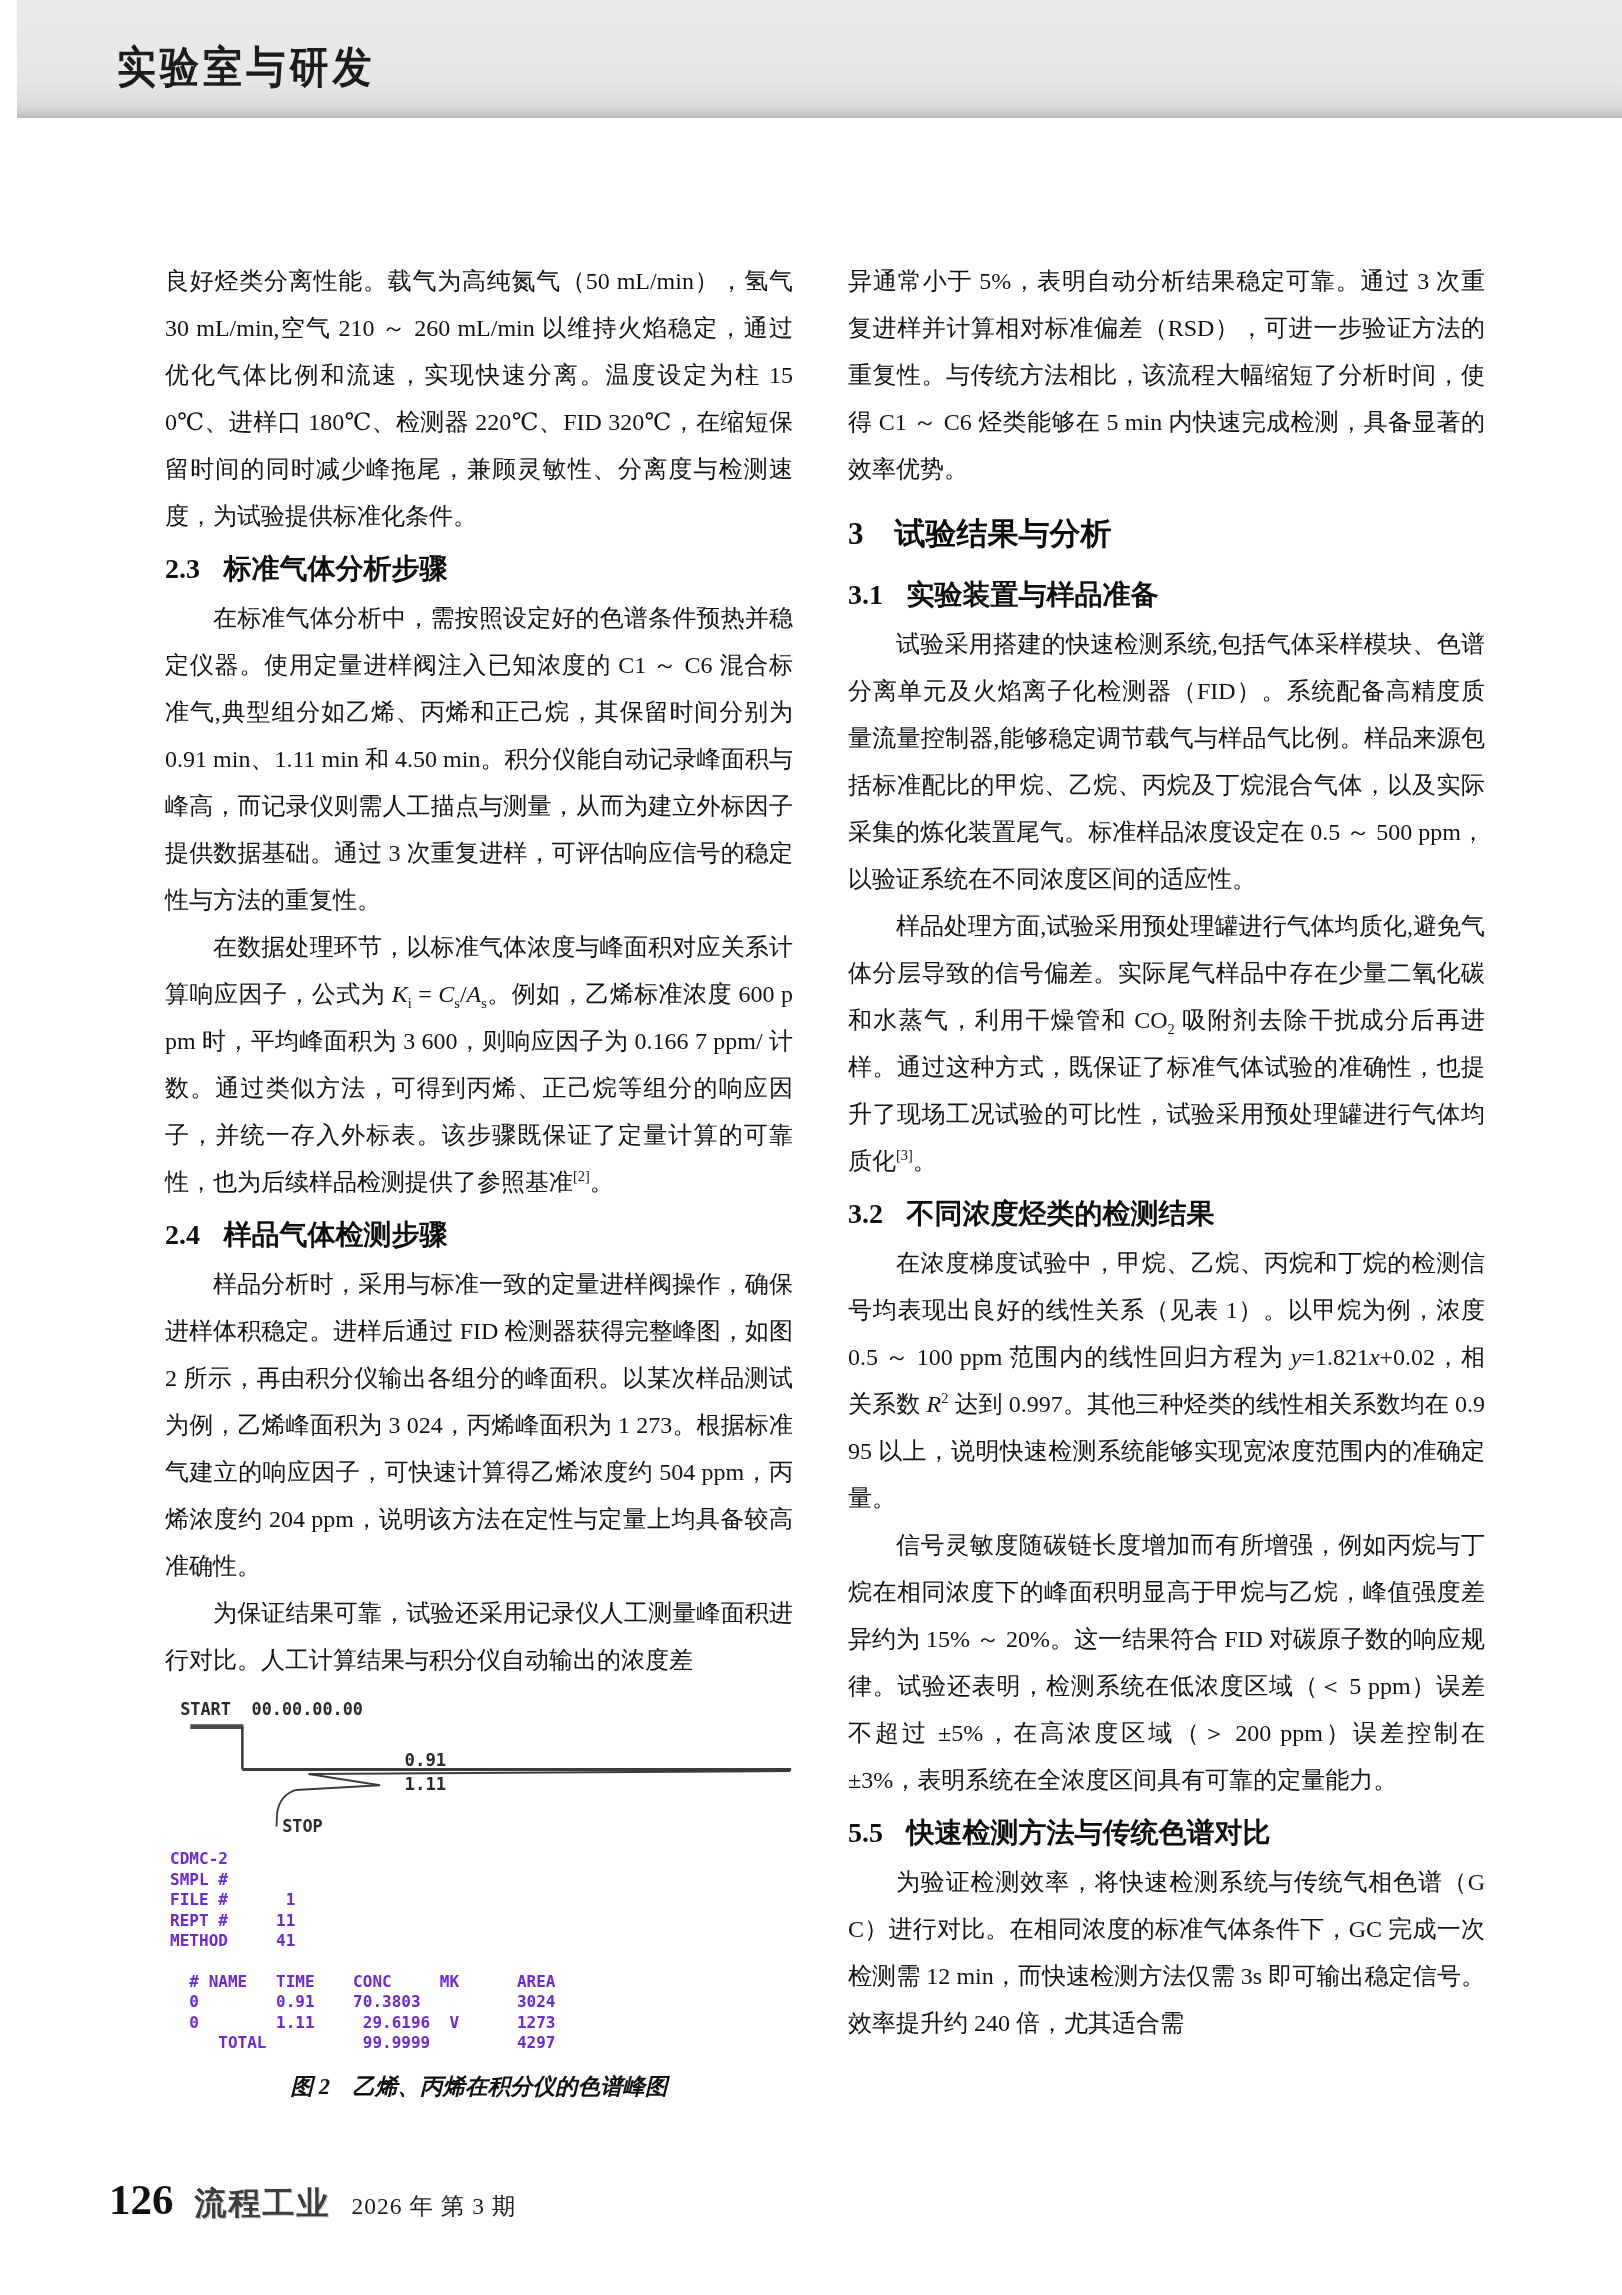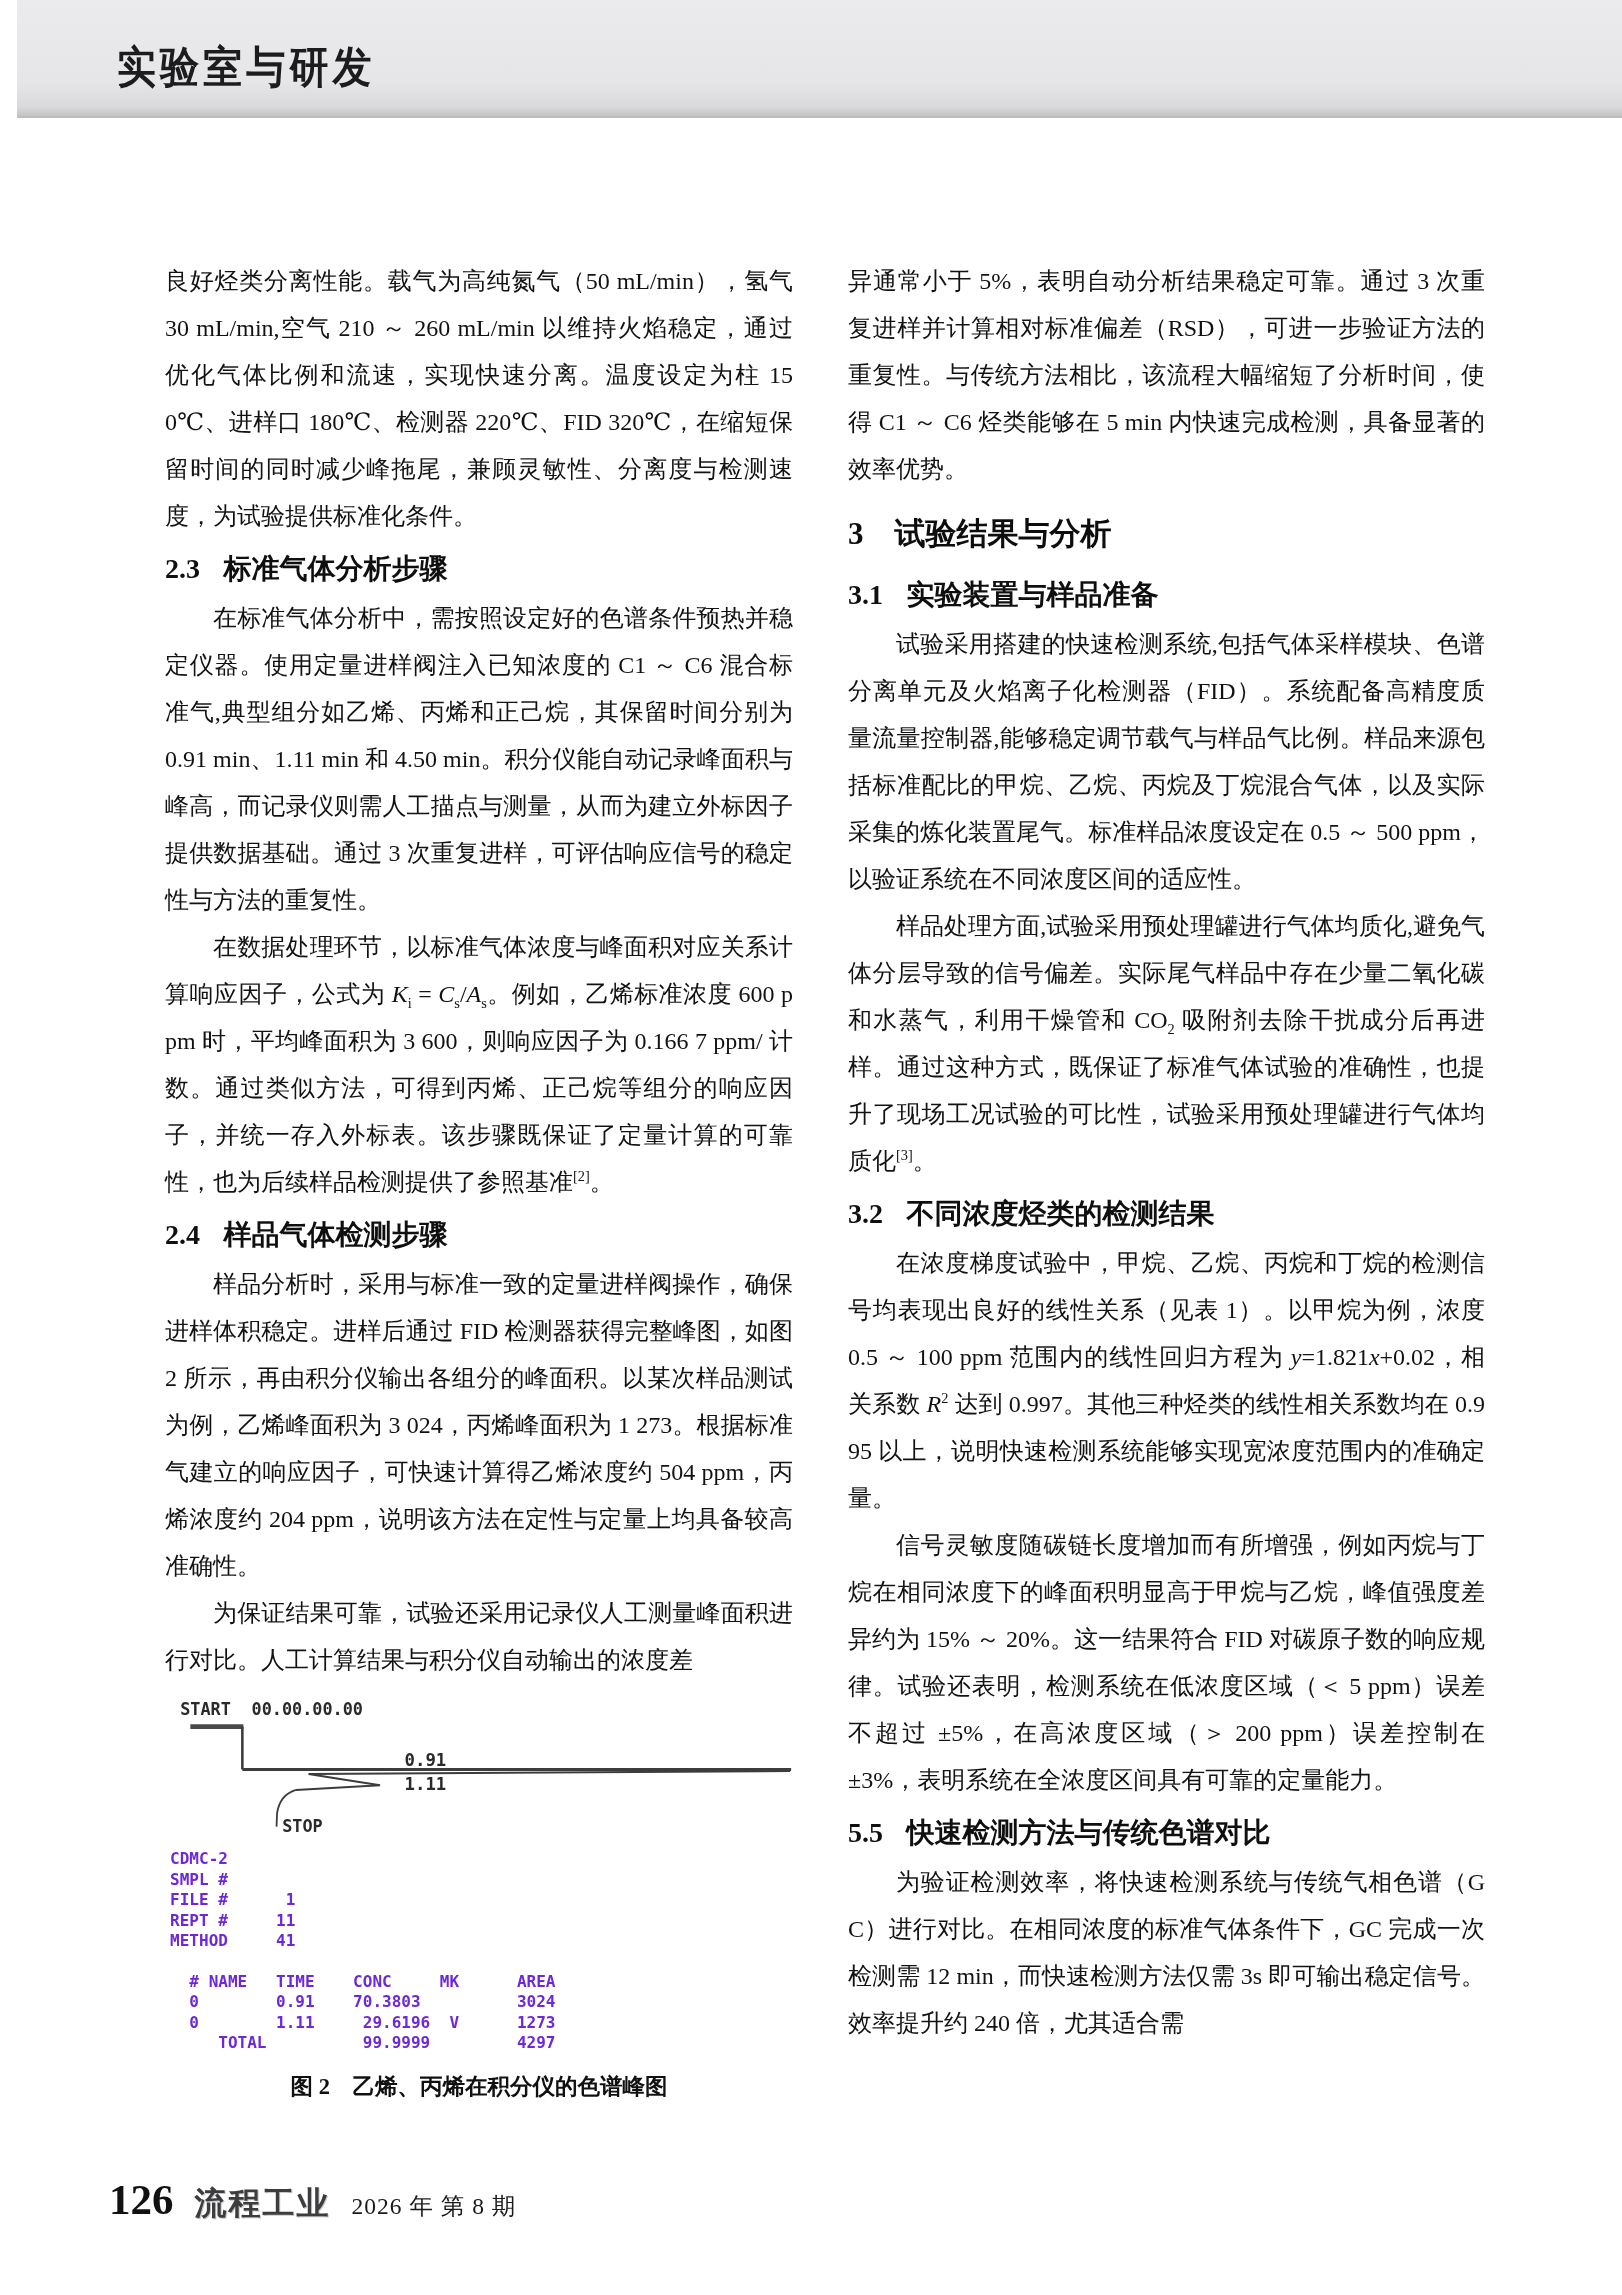--- a/index.html
+++ b/index.html
@@ -58,20 +58,21 @@
   .printout{
     margin:3.1px 0 0 5.1px;
     font-family:"DejaVu Sans Mono","Liberation Mono",monospace;
     font-weight:700;font-size:16px;line-height:20.4px;color:#6d28d9;
     white-space:pre;text-align:left;
   }
   .caption{
     margin-top:17.4px;text-align:center;
     font-size:22.5px;font-weight:600;color:#101010;
     font-family:"Liberation Serif","DejaVu Serif",serif;
+    font-style:italic;
   }
   
   .footer{
     position:absolute;left:109px;top:2175px;
     display:flex;align-items:baseline;gap:21px;
   }
   .pagenum{font-family:"Liberation Serif",serif;font-weight:700;font-size:43px;color:#111;}
   .journal{
     font-family:"Liberation Sans","DejaVu Sans",sans-serif;
     font-weight:800;font-size:32px;color:#3d3d3f;
@@ -166,17 +167,17 @@
     <h3 class="h2">
       <span class="hnum">5.5</span><span class="htitle">快速检测方法与传统色谱对比</span>
     </h3>
 
     <p class="body-text indent">为验证检测效率，将快速检测系统与传统气相色谱（GC）进行对比。在相同浓度的标准气体条件下，GC 完成一次检测需 12 min，而快速检测方法仅需 3s 即可输出稳定信号。效率提升约 240 倍，尤其适合需</p>
   </main>
 
   <footer class="footer">
     <span class="pagenum">126</span>
     <span class="journal">流程工业</span>
-    <span class="issue">2026 年  第 8 期</span>
+    <span class="issue">2026 年  第 3 期</span>
   </footer>
 
 </div>
 
 
 </body></html>

